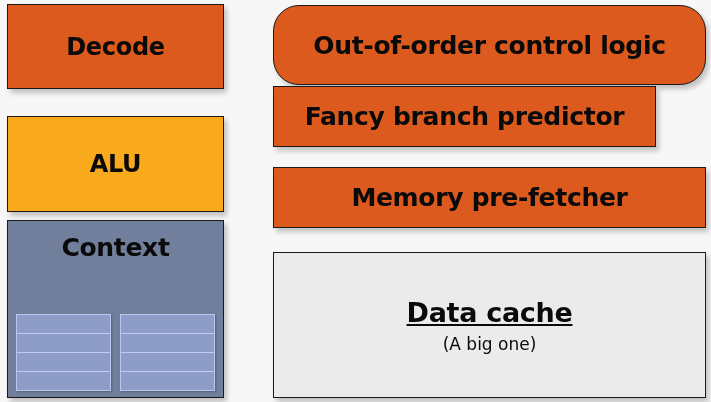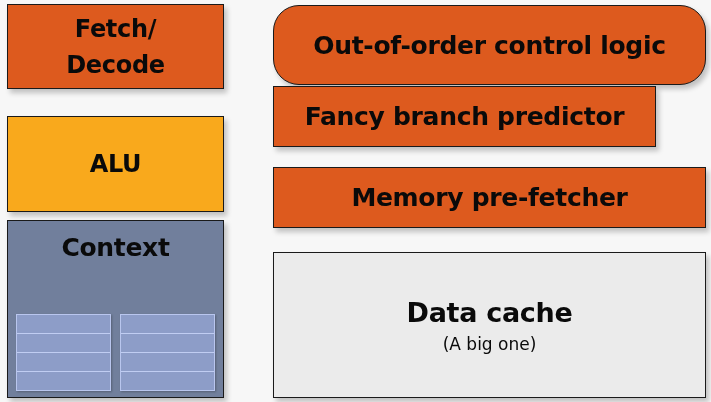--- a/index.html
+++ b/index.html
@@ -24,37 +24,36 @@
   .sub { font-size:17px; line-height:24px; }
 
   #fetch { left:7px; top:4px; width:217px; height:85px; }
   #alu { left:7px; top:116px; width:217px; height:96px; }
   #alu .title { line-height:32px; }
   #exec { left:7px; top:220px; width:217px; height:178px; justify-content:flex-start; padding-top:8px; }
   #ooo { left:273px; top:5px; width:433px; height:80px;border-radius:26px; }
   #bp { left:273px; top:86px; width:383px; height:61px; }
   #mpf { left:273px; top:167px; width:433px; height:61px; }
   #dc { left:273px; top:252px; width:433px; height:146px; }
-  #dc .title { font-size:27px; line-height:38px; }
+  #dc .title { font-size:27px; line-height:38px;text-decoration:underline; }
 
   .regfile {
     position:absolute; top:93px; width:95px; height:77px; box-sizing:border-box;
     border:1px solid #b9c6ee; background:#8d9dc8;
     box-shadow:1px 1px 2px rgba(0,0,0,0.25);
   }
   .regfile.left { left:8px; }
   .regfile.right { left:112px; }
   .reg-row { height:19px; box-sizing:border-box; border-bottom:1px solid #c0cdf2; }
   .reg-row:last-child { border-bottom:none; }
 </style>
 </head>
 <body>
 
 <div id="fetch" class="box orange">
-  <div class="title">Fetch/</div>
   <div class="title">Decode</div>
 </div>
 
 <div id="alu" class="box yellow">
   <div class="title">ALU</div>
 </div>
 
 <div id="exec" class="box slate">
   <div class="title-lg">Context</div>
   <div class="regfile left">

